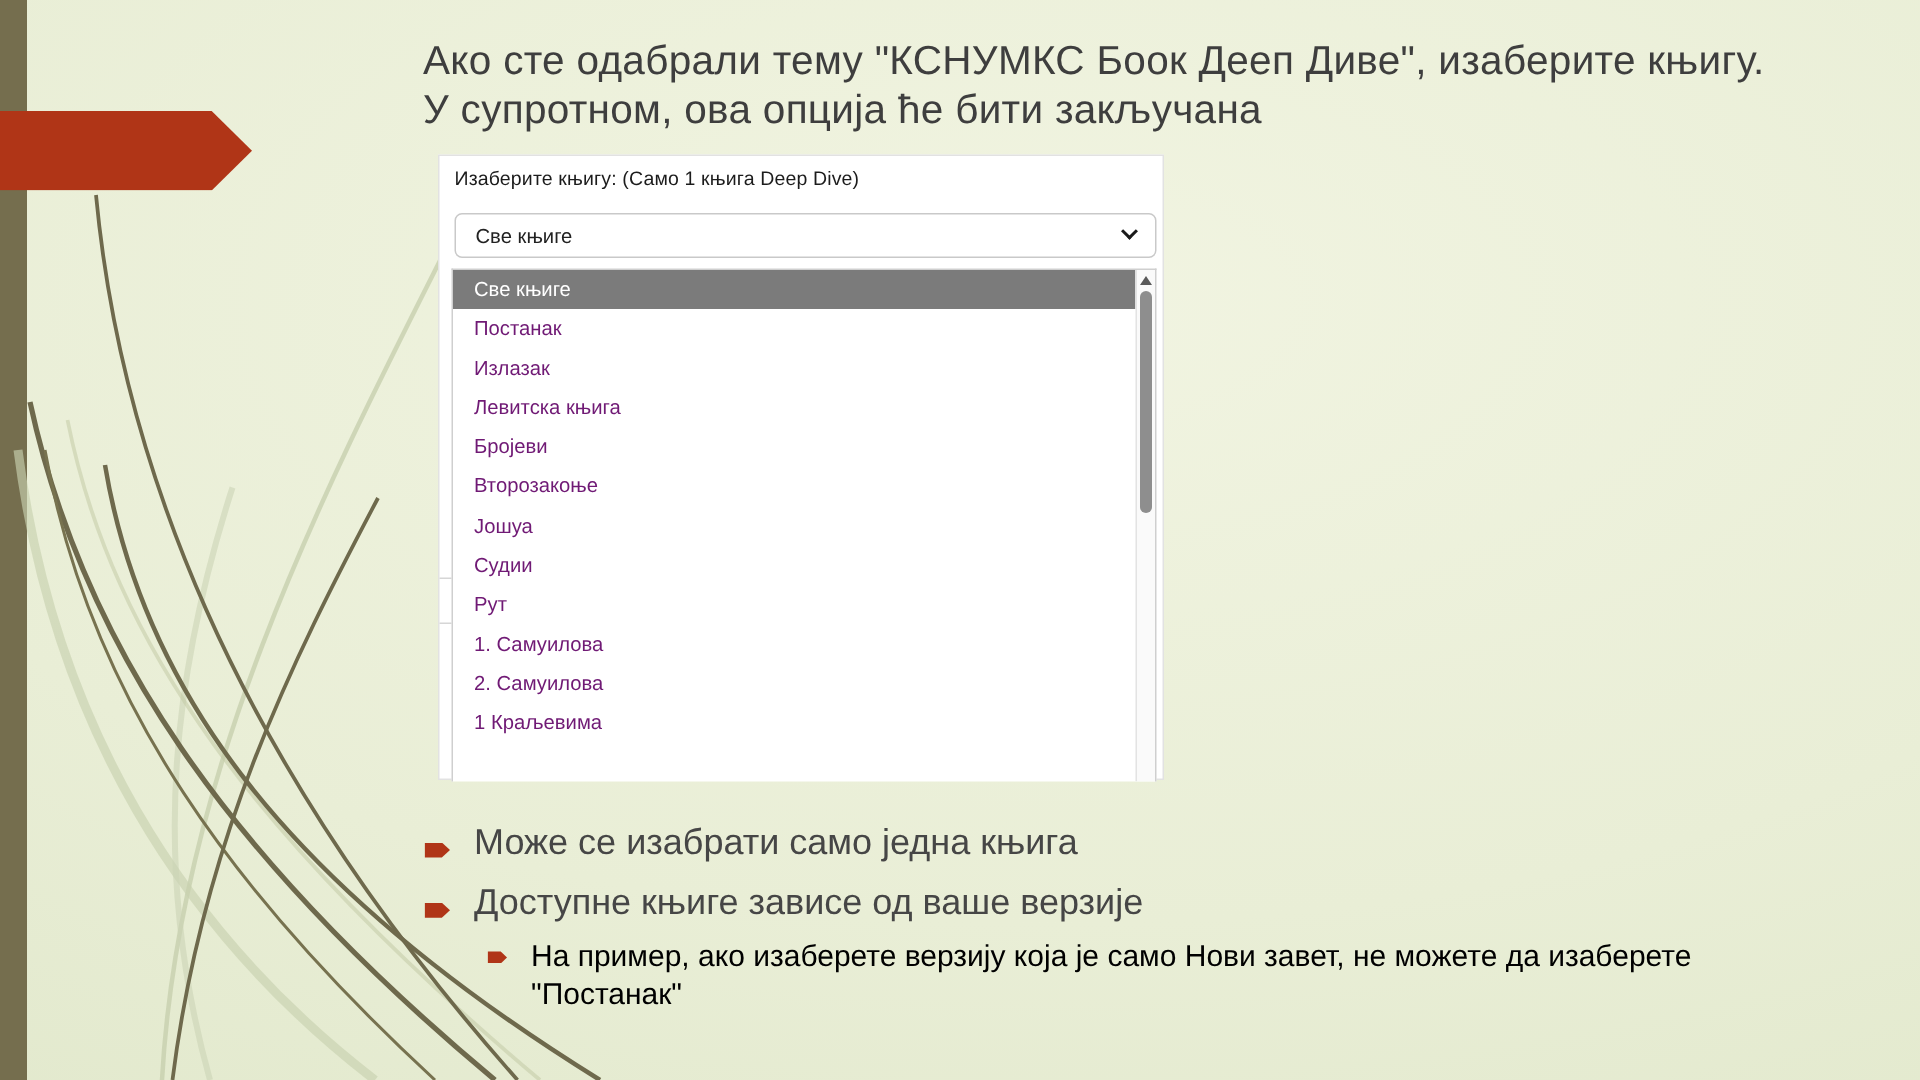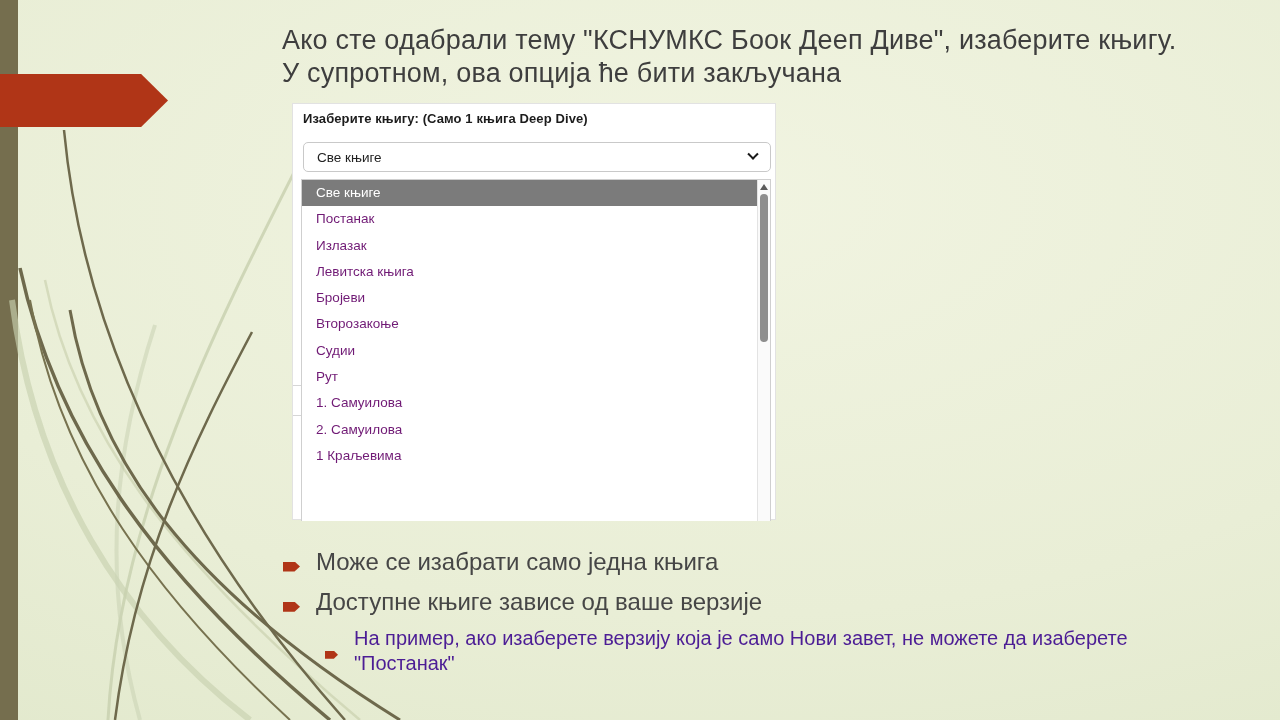--- a/index.html
+++ b/index.html
@@ -33,21 +33,21 @@
     letter-spacing:.2px;
   }
 
   
   .panel{
     position:absolute; left:292px; top:103px; width:484px; height:417px;
     background:#fff; border:1px solid #e2e2e2; z-index:4;
   }
   .panel-label{
     position:absolute; left:10px; top:7px;
-    font-size:13px; font-weight:700; color:#1c1c1c; letter-spacing:.1px;
+    font-size:13px; font-weight:400; color:#1c1c1c; letter-spacing:.1px;
   }
   .select{
     position:absolute; left:10px; top:38px; width:468px; height:30px;
     background:#fff; border:1px solid #c9c9c9; border-radius:5px;
     display:flex; align-items:center; padding:0 13px;
     font-size:13.5px; color:#222;
   }
   .chev{
     margin-left:auto; width:8px; height:8px;
     border-right:2px solid #1a1a1a; border-bottom:2px solid #1a1a1a;
@@ -87,22 +87,22 @@
   .bullet{
     display:flex; align-items:center; gap:16px;
     font-size:24px; line-height:1.3; color:#464646; margin-bottom:9px;
   }
   .bmark{
     flex:0 0 auto; width:17px; height:10px; margin-top:10px;
     background:var(--accent-red,#b03517);
     clip-path:polygon(0 0, 68% 0, 100% 50%, 68% 100%, 0 100%);
   }
   .sub-bullet{
-    display:flex; align-items:center; gap:16px; margin-left:42px; margin-top:3px;
-    font-size:20px; line-height:1.22; color:#4c1d95; width:840px;
+    display:flex; align-items:flex-start; gap:16px; margin-left:42px; margin-top:3px;
+    font-size:20px; line-height:1.22; color:#000000; width:840px;
   }
   .bmark.small{ width:13px; height:8px; margin-top:8px; }
 </style>
 </head>
 <body>
 
 <div class="side-bar"></div>
 
 <svg class="grass" width="460" height="720" viewBox="0 0 460 720" fill="none">
   <path d="M 318 125 C 230 300, 120 500, 108 720" stroke="#c7d0ae" stroke-width="3" opacity="0.8"></path>
@@ -129,20 +129,21 @@
   </div>
 
   <div class="dropdown">
     <div class="options">
         <div class="option selected">Све књиге</div>
         <div class="option">Постанак</div>
         <div class="option">Излазак</div>
         <div class="option">Левитска књига</div>
         <div class="option">Бројеви</div>
         <div class="option">Второзакоње</div>
+        <div class="option">Јошуа</div>
         <div class="option">Судии</div>
         <div class="option">Рут</div>
         <div class="option">1. Самуилова</div>
         <div class="option">2. Самуилова</div>
         <div class="option">1 Краљевима</div>
       </div>
     <div class="sb">
       <div class="sb-arrow"></div>
       <div class="sb-thumb"></div>
     </div>

